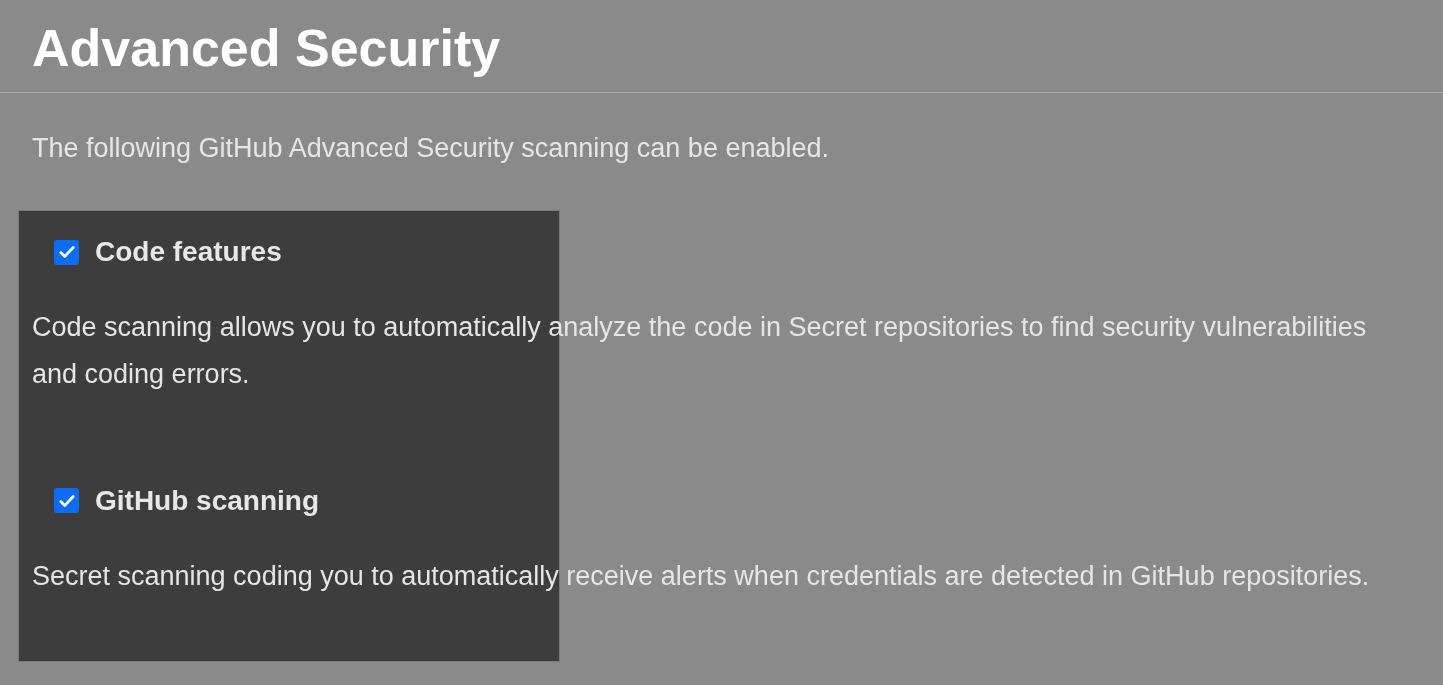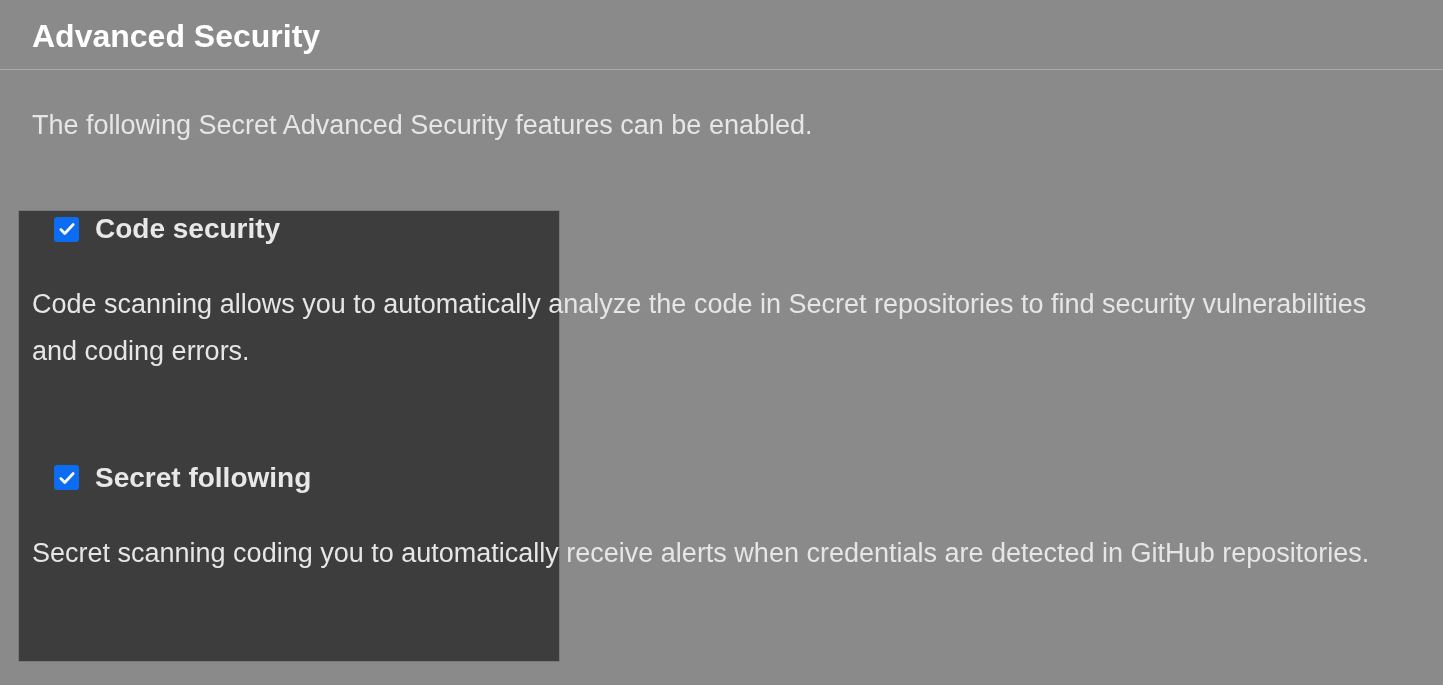--- a/index.html
+++ b/index.html
@@ -10,21 +10,21 @@
     body {
       width: 1443px;
       height: 685px;
       background: #8a8a8a;
       font-family: "Segoe UI", -apple-system, BlinkMacSystemFont, sans-serif;
       color: #e8e8e8;
       position: relative;
       overflow: hidden;
     }
     .page-title {
-      font-size: 32px;
+      font-size: 52px;
       font-weight: 600;
       color: #ffffff;
       padding: 18px 32px 14px 32px;
       border-bottom: 1px solid rgba(255,255,255,0.25);
       margin-bottom: 0;
     }
     .intro-text {
       font-size: 27px;
       color: #e6e6e6;
       padding: 40px 32px 0 32px;
@@ -88,38 +88,38 @@
     }
   </style>
 </head>
 <body>
 
 <div class="tooltip-overlay"></div>
 
 <div class="content-wrap">
   <h1 class="page-title">Advanced Security</h1>
 
-  <p class="intro-text">The following Secret Advanced Security features can be enabled.</p>
+  <p class="intro-text">The following GitHub Advanced Security scanning can be enabled.</p>
 
   <div class="feature-block">
     <div class="feature-header">
       <div class="checkbox">
         <svg viewBox="0 0 16 16">
           <path fill="none" stroke="#ffffff" stroke-width="2.4" stroke-linecap="round" stroke-linejoin="round" d="M2.5 8.5 L6 12 L13.5 4"></path>
         </svg>
       </div>
-      <span class="feature-label">Code security</span>
+      <span class="feature-label">Code features</span>
     </div>
     <p class="feature-desc">Code scanning allows you to automatically analyze the code in Secret repositories to find security vulnerabilities and coding errors.</p>
   </div>
 
   <div class="feature-block second">
     <div class="feature-header">
       <div class="checkbox">
         <svg viewBox="0 0 16 16">
           <path fill="none" stroke="#ffffff" stroke-width="2.4" stroke-linecap="round" stroke-linejoin="round" d="M2.5 8.5 L6 12 L13.5 4"></path>
         </svg>
       </div>
-      <span class="feature-label">Secret following</span>
+      <span class="feature-label">GitHub scanning</span>
     </div>
     <p class="feature-desc">Secret scanning coding you to automatically receive alerts when credentials are detected in GitHub repositories.</p>
   </div>
 </div>
 
 </body></html>

